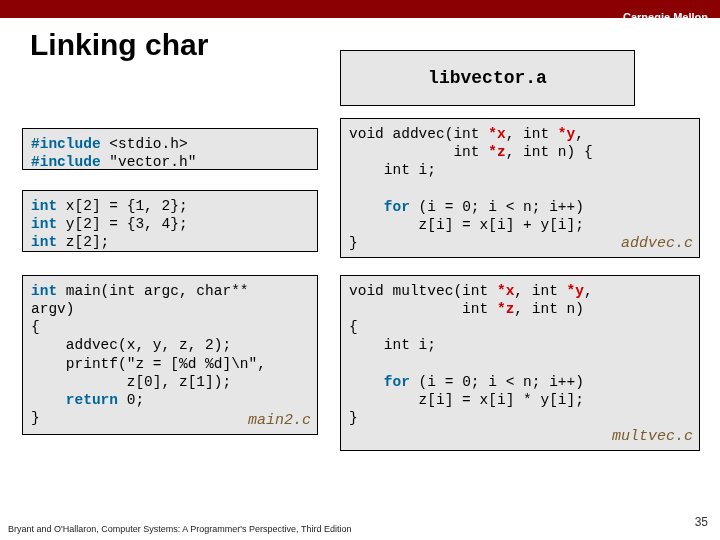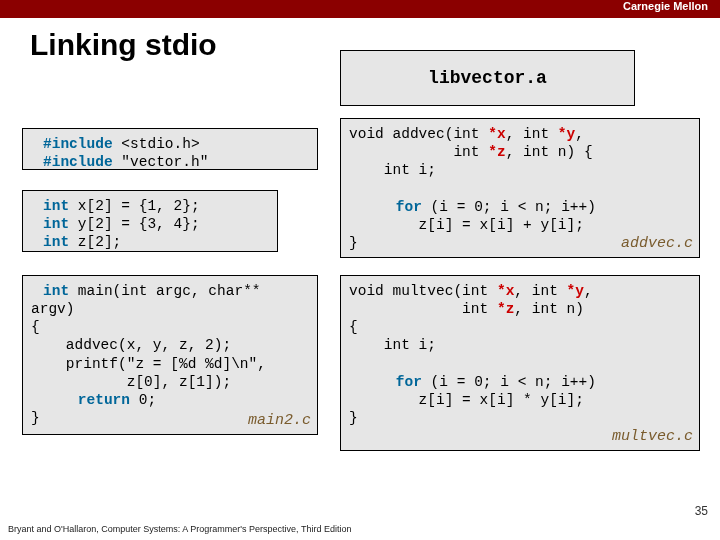--- a/index.html
+++ b/index.html
@@ -13,21 +13,21 @@
   }
   .header-bar {
     height: 18px;
     background: #8b0000;
     width: 100%;
     position: relative;
   }
   .header-bar .uni {
     position: absolute;
     right: 12px;
-    top: 0;
+    top: 11px;
     color: #fff;
     font-size: 11px;
     font-weight: bold;
     font-family: Arial, sans-serif;
     text-align: right;
   }
   .title {
     position: absolute;
     top: 28px;
     left: 30px;
@@ -67,59 +67,59 @@
   .codebox .fname {
     position: absolute;
     bottom: 3px;
     right: 6px;
     font-family: 'Courier New', monospace;
     font-size: 15px;
     font-style: italic;
     color: #7a5c2e;
     font-weight: normal;
   }
-  .kw { color: #006699; font-weight: bold; margin-left: 12px; }
+  .kw { color: #006699; font-weight: bold; }
   .ptr { color: #cc0000; font-weight: bold; }
   .footer {
     position: absolute;
     bottom: 6px;
     left: 8px;
     font-size: 9px;
     color: #222;
     font-family: Liberation Sans, sans-serif;
   }
   .pagenum {
     position: absolute;
-    bottom: 22px;
+    bottom: 11px;
     right: 12px;
     font-size: 12px;
     color: #333;
     font-family: Arial, sans-serif;
   }
 </style>
 </head>
 <body>
 
 <div class="header-bar">
   <span class="uni">Carnegie Mellon</span>
 </div>
 
 <div class="title">
-  <span>Linking stdio</span><br>
+  <span>Linking char</span><br>
   &nbsp;
 </div>
 
 <div class="libbox">
   <span>libvector.a</span>
 </div>
 
 <div class="codebox" style="top:128px; left:22px; width:296px; height:42px;"><span class="kw">#include</span><span> &lt;stdio.h&gt;</span>
 <span class="kw">#include</span><span> "vector.h"</span></div>
 
-<div class="codebox" style="top:190px; left:22px; width:256px; height:62px;"><span class="kw">int</span><span> x[2] = {1, 2};</span>
+<div class="codebox" style="top:190px; left:22px; width:296px; height:62px;"><span class="kw">int</span><span> x[2] = {1, 2};</span>
 <span class="kw">int</span><span> y[2] = {3, 4};</span>
 <span class="kw">int</span><span> z[2];</span></div>
 
 <div class="codebox" style="top:275px; left:22px; width:296px; height:160px;padding-left:8px;"><span class="kw">int</span><span> main(int argc, char**</span>
 <span>argv)</span>
 <span>{</span>
 <span>    addvec(x, y, z, 2);</span>
 <span>    printf("z = [%d %d]\n",</span>
 <span>           z[0], z[1]);</span>
 <span>    </span><span class="kw">return</span><span> 0;</span>

